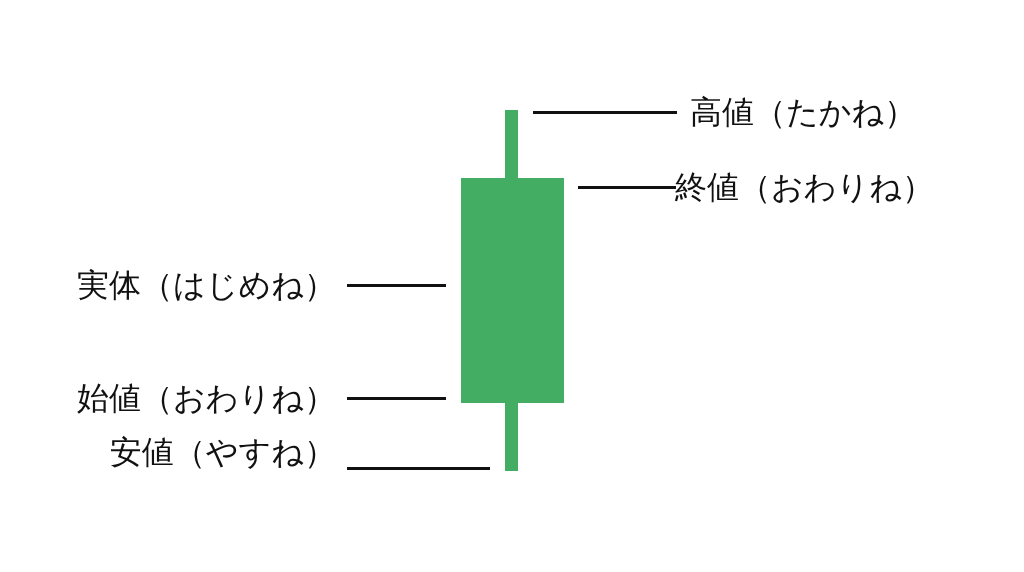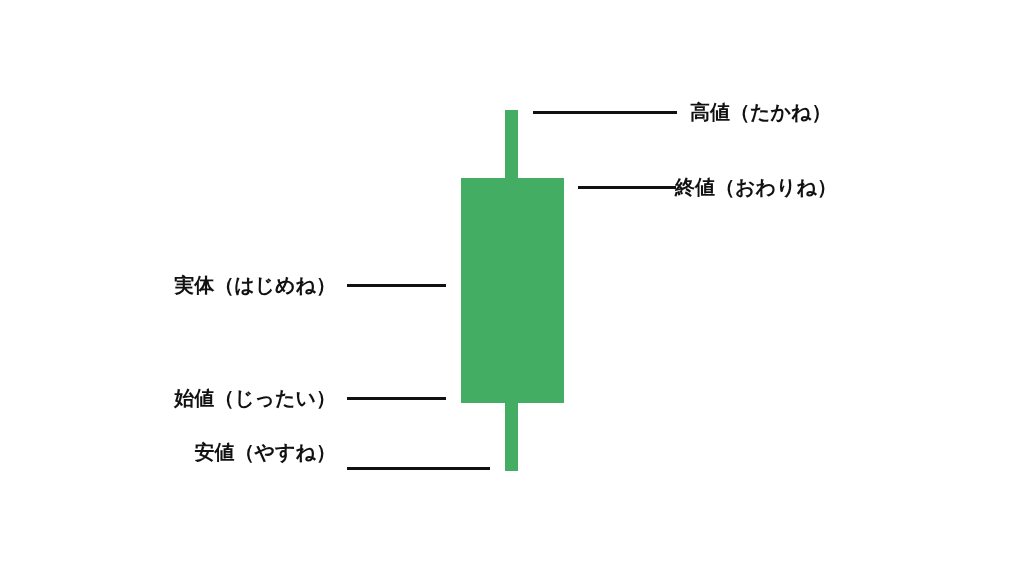--- a/index.html
+++ b/index.html
@@ -5,21 +5,21 @@
   html, body { margin: 0; padding: 0; }
   body {
     width: 1024px; height: 572px; background: #ffffff; position: relative; overflow: hidden;
     font-family: "DejaVu Sans", "Liberation Sans", sans-serif;
   }
   .abs { position: absolute; }
   .wick { background: var(--green); }
   .body-rect { background: var(--green); }
   .leader { background: #111111; height: 3px; }
   .label {
-    font-size: 20px; font-weight: bold; color: #111111; white-space: nowrap;
+    font-size: 32px; font-weight: normal; color: #111111; white-space: nowrap;
     line-height: 40px; letter-spacing: 0px;
   }
   .label.right { text-align: left; }
   .label.left { text-align: right; }
 </style>
 </head>
 <body>
 
 <div style="--green:#43ad64;">
 
@@ -30,17 +30,17 @@
   <div class="abs leader" style="left:533px; top:111px; width:144px;"></div>
   <div class="abs label right" style="left:690px; top:92px;">高値（たかね）</div>
 
   <div class="abs leader" style="left:578px; top:186px; width:98px;"></div>
   <div class="abs label right" style="left:675px; top:167px;text-align:right;">終値（おわりね）</div>
 
   <div class="abs leader" style="left:347px; top:284px; width:99px;"></div>
   <div class="abs label left" style="right:688px; top:265px;">実体（はじめね）</div>
 
   <div class="abs leader" style="left:347px; top:397px; width:99px;"></div>
-  <div class="abs label left" style="right:688px; top:378px;">始値（じったい）</div>
+  <div class="abs label left" style="right:688px; top:378px;">始値（おわりね）</div>
 
   <div class="abs leader" style="left:347px; top:467px; width:143px;"></div>
   <div class="abs label left" style="right:688px; top:432px;">安値（やすね）</div>
 </div>
 
 </body></html>

